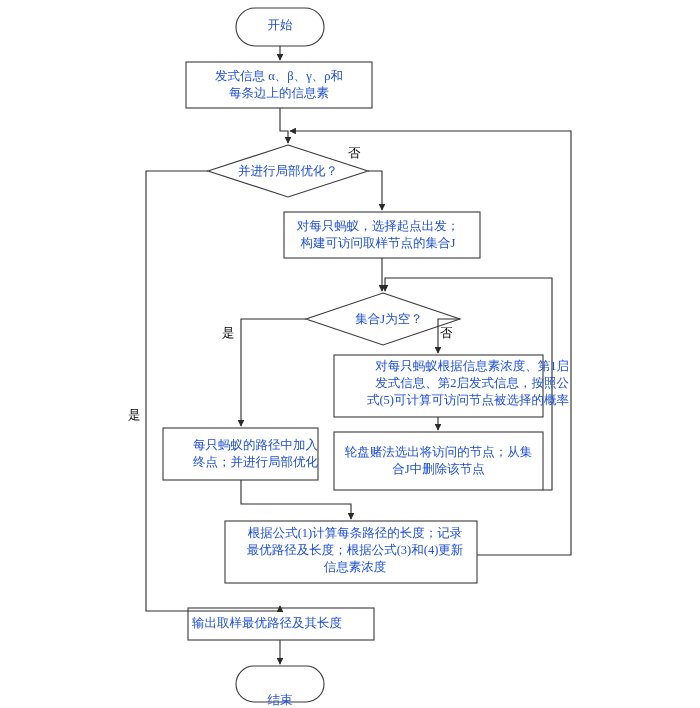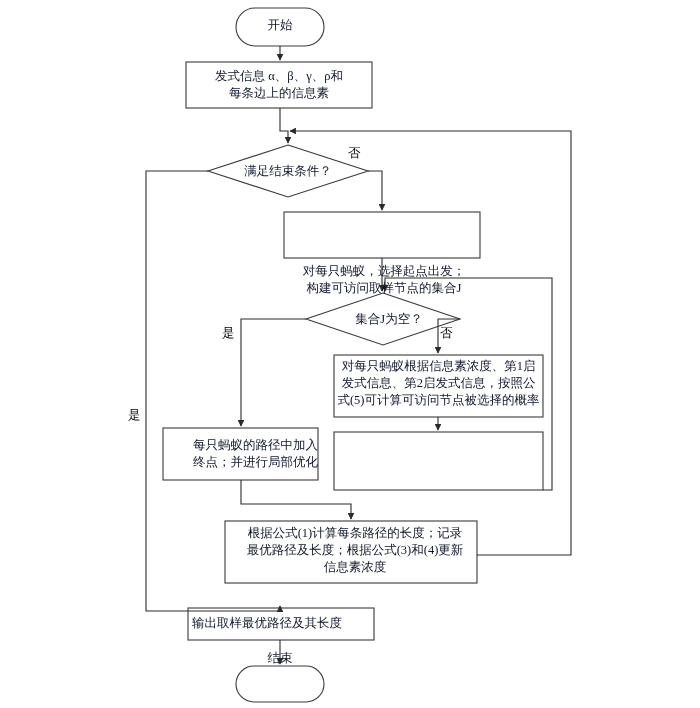--- a/index.html
+++ b/index.html
@@ -29,21 +29,21 @@
     stroke-width: 1.1;
     fill: #ffffff;
   }
   .conn {
     stroke: #2b2b2b;
     stroke-width: 1.1;
     fill: none;
   }
   .node-text {
     position: absolute;
-    color: #0f172a;
+    color: #1d4ed8;
     font-size: 12.5px;
     line-height: 17px;
     text-align: center;
     white-space: pre-line;
     pointer-events: none;
   }
   .node-text.left-align { text-align: center; }
   .edge-label {
     position: absolute;
     color: #000000;
@@ -108,42 +108,44 @@
     <path class="conn" d="M 208 171 L 146 171 L 146 611 L 280 611 L 280 606" marker-end="url(#arrow)"></path>
 
     <path class="conn" d="M 280 640 L 280 664" marker-end="url(#arrow)"></path>
   </svg>
 
   <div class="node-text" style="left:236px; top:17px; width:88px;">开始</div>
 
   <div class="node-text" style="left:186px; top:68px; width:186px;">发式信息 α、β、γ、ρ和
 每条边上的信息素</div>
 
-  <div class="node-text" style="left:208px; top:163px; width:160px;">满足结束条件？</div>
+  <div class="node-text" style="left:208px; top:163px; width:160px;">并进行局部优化？</div>
 
-  <div class="node-text" style="left:276px; top:218px; width:216px;margin-top:45px;">对每只蚂蚁，选择起点出发；
+  <div class="node-text" style="left:270px; top:218px; width:216px;">对每只蚂蚁，选择起点出发；
 构建可访问取样节点的集合J</div>
 
   <div class="node-text" style="left:312px; top:311px; width:154px;">集合J为空？</div>
 
-  <div class="node-text" style="left:336px; top:358px; width:205px;">对每只蚂蚁根据信息素浓度、第1启
+  <div class="node-text" style="left:336px; top:358px; width:233px;text-align:right;">对每只蚂蚁根据信息素浓度、第1启
 发式信息、第2启发式信息，按照公
 式(5)可计算可访问节点被选择的概率</div>
 
+  <div class="node-text" style="left:336px; top:444px; width:205px;">轮盘赌法选出将访问的节点；从集
+合J中删除该节点</div>
 
   <div class="node-text" style="left:163px; top:437px; width:185px;">每只蚂蚁的路径中加入
 终点；并进行局部优化</div>
 
   <div class="node-text left-align" style="left:237px; top:525px; width:236px;">根据公式(1)计算每条路径的长度；记录
 最优路径及长度；根据公式(3)和(4)更新
 信息素浓度</div>
 
   <div class="node-text" style="left:188px; top:615px; width:158px;">输出取样最优路径及其长度</div>
 
-  <div class="node-text" style="left:236px; top:650px; width:88px;">结束</div>
+  <div class="node-text" style="left:236px; top:692px; width:88px;">结束</div>
 
   <div class="edge-label" style="left:348px; top:146px;">否</div>
 
   <div class="edge-label" style="left:440px; top:326px;">否</div>
 
   <div class="edge-label" style="left:222px; top:326px;">是</div>
 
   <div class="edge-label" style="left:128px; top:408px;">是</div>
 
 </div>

